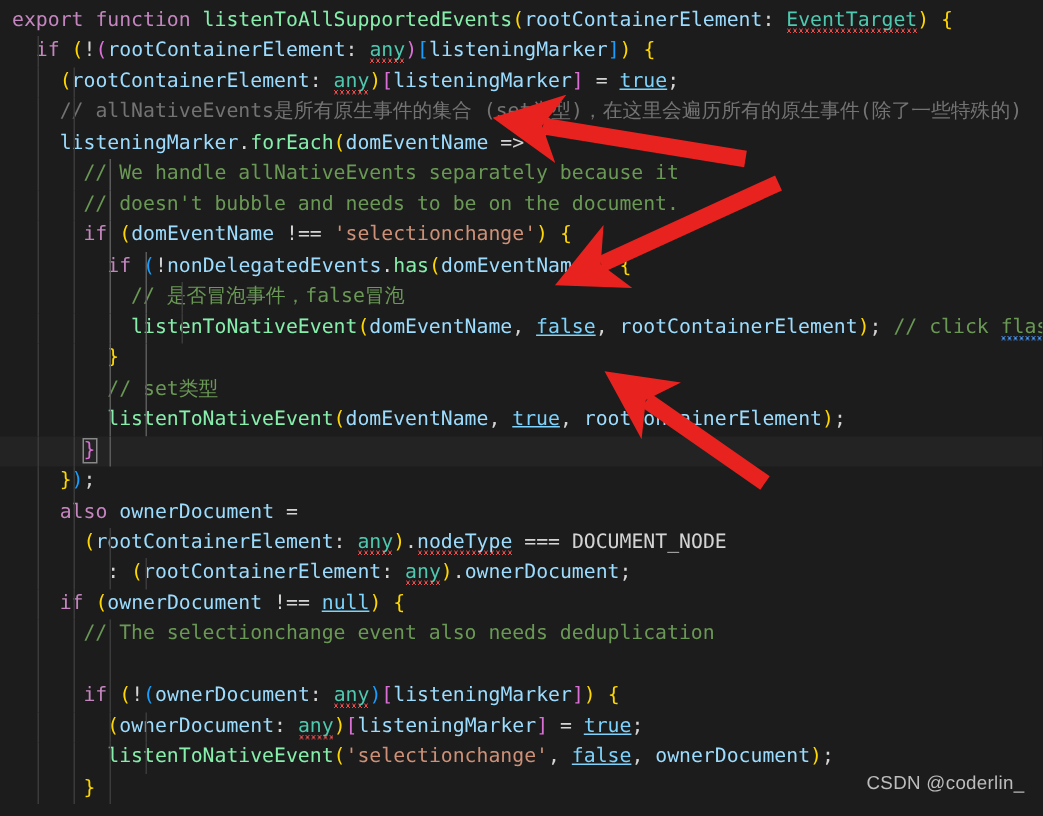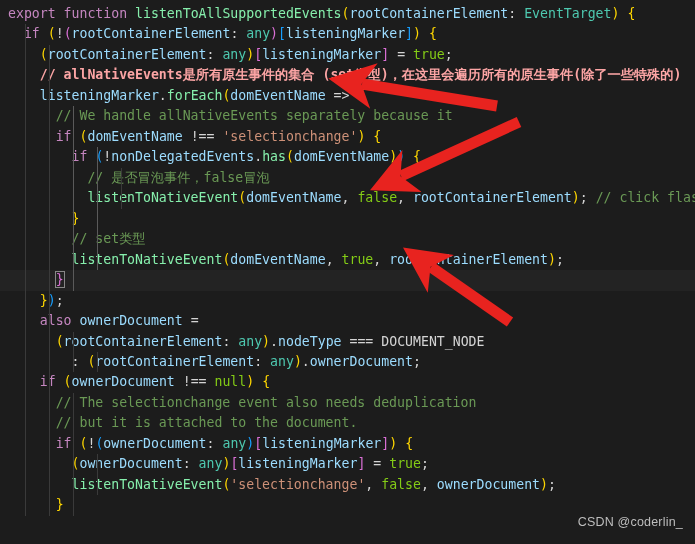--- a/index.html
+++ b/index.html
@@ -50,23 +50,23 @@
   }
   .guide.active { background: #5a5a5a; }
 
   
   .kw       { color: #c586c0; }            
   .fn       { color: #86efac; }            
   .var      { color: #9cdcfe; }            
   .type     { color: #4ec9b0; }            
   .plain    { color: #d4d4d4; }            
   .str      { color: #ce9178; }            
-  .num      { color: #84cc16; }            
+  .num      { color: #7dd3fc; text-decoration: underline; }            
   .cmt      { color: #6a9955; }            
-  .cmt-cn   { color: #fca5a5; font-weight: bold; }            
+  .cmt-cn   { color: #737373; }            
   .const    { color: #d4d4d4; }
   .b1       { color: #ffd700; }            
   .b2       { color: #da70d6; }            
   .b3       { color: #179fff; }            
 
   
   .sq-red {
     background-image: linear-gradient(45deg, transparent 45%, #f14c4c 45%, #f14c4c 55%, transparent 55%),
                       linear-gradient(-45deg, transparent 45%, #f14c4c 45%, #f14c4c 55%, transparent 55%);
     background-size: 4px 3px;
@@ -120,20 +120,21 @@
     <div class="line"><span class="guide" style="left:25px"></span><span class="plain">  </span><span class="kw">if</span><span class="plain"> </span><span class="b1">(</span><span class="plain">!</span><span class="b2">(</span><span class="var">rootContainerElement</span><span class="plain">: </span><span class="type sq-red">any</span><span class="b2">)</span><span class="b3">[</span><span class="var">listeningMarker</span><span class="b3">]</span><span class="b1">)</span><span class="plain"> </span><span class="b1">{</span></div>
 
     <div class="line"><span class="guide" style="left:25px"></span><span class="guide" style="left:49px"></span><span class="plain">    </span><span class="b1">(</span><span class="var">rootContainerElement</span><span class="plain">: </span><span class="type sq-red">any</span><span class="b1">)</span><span class="b2">[</span><span class="var">listeningMarker</span><span class="b2">]</span><span class="plain"> = </span><span class="num">true</span><span class="plain">;</span></div>
 
     <div class="line"><span class="guide" style="left:25px"></span><span class="guide" style="left:49px"></span><span class="plain">    </span><span class="cmt-cn">// allNativeEvents是所有原生事件的集合 (set类型)，在这里会遍历所有的原生事件(除了一些特殊的)</span></div>
 
     <div class="line"><span class="guide" style="left:25px"></span><span class="guide" style="left:49px"></span><span class="plain">    </span><span class="var">listeningMarker</span><span class="plain">.</span><span class="fn">forEach</span><span class="b1">(</span><span class="var">domEventName</span><span class="plain"> =&gt; </span><span class="b1">{</span></div>
 
     <div class="line"><span class="guide" style="left:25px"></span><span class="guide" style="left:49px"></span><span class="guide active" style="left:73px"></span><span class="plain">      </span><span class="cmt">// We handle allNativeEvents separately because it</span></div>
 
+    <div class="line"><span class="guide" style="left:25px"></span><span class="guide" style="left:49px"></span><span class="guide active" style="left:73px"></span><span class="plain">      </span><span class="cmt">// doesn't bubble and needs to be on the document.</span></div>
 
     <div class="line"><span class="guide" style="left:25px"></span><span class="guide" style="left:49px"></span><span class="guide active" style="left:73px"></span><span class="plain">      </span><span class="kw">if</span><span class="plain"> </span><span class="b1">(</span><span class="var">domEventName</span><span class="plain"> !== </span><span class="str">'selectionchange'</span><span class="b1">)</span><span class="plain"> </span><span class="b1">{</span></div>
 
     <div class="line"><span class="guide" style="left:25px"></span><span class="guide" style="left:49px"></span><span class="guide active" style="left:73px"></span><span class="guide active" style="left:97px"></span><span class="plain">        </span><span class="kw">if</span><span class="plain"> </span><span class="b3">(</span><span class="plain">!</span><span class="var">nonDelegatedEvents</span><span class="plain">.</span><span class="fn">has</span><span class="b1">(</span><span class="var">domEventName</span><span class="b1">)</span><span class="b3">)</span><span class="plain"> </span><span class="b1">{</span></div>
 
     <div class="line"><span class="guide" style="left:25px"></span><span class="guide" style="left:49px"></span><span class="guide active" style="left:73px"></span><span class="guide active" style="left:97px"></span><span class="guide" style="left:121px"></span><span class="plain">          </span><span class="cmt">// 是否冒泡事件，false冒泡</span></div>
 
     <div class="line"><span class="guide" style="left:25px"></span><span class="guide" style="left:49px"></span><span class="guide active" style="left:73px"></span><span class="guide active" style="left:97px"></span><span class="guide" style="left:121px"></span><span class="plain">          </span><span class="fn">listenToNativeEvent</span><span class="b1">(</span><span class="var">domEventName</span><span class="plain">, </span><span class="num">false</span><span class="plain">, </span><span class="var">rootContainerElement</span><span class="b1">)</span><span class="plain">; </span><span class="cmt">// click </span><span class="cmt sq-blue">flase</span></div>
 
     <div class="line"><span class="guide" style="left:25px"></span><span class="guide" style="left:49px"></span><span class="guide active" style="left:73px"></span><span class="guide active" style="left:97px"></span><span class="plain">        </span><span class="b1">}</span></div>
@@ -150,21 +151,21 @@
 
     <div class="line"><span class="guide" style="left:25px"></span><span class="guide" style="left:49px"></span><span class="guide" style="left:73px"></span><span class="plain">      </span><span class="b1">(</span><span class="var">rootContainerElement</span><span class="plain">: </span><span class="type sq-red">any</span><span class="b1">)</span><span class="plain">.</span><span class="var sq-red">nodeType</span><span class="plain"> === </span><span class="const">DOCUMENT_NODE</span></div>
 
 
     <div class="line"><span class="guide" style="left:25px"></span><span class="guide" style="left:49px"></span><span class="guide" style="left:73px"></span><span class="guide" style="left:97px"></span><span class="plain">        : </span><span class="b1">(</span><span class="var">rootContainerElement</span><span class="plain">: </span><span class="type sq-red">any</span><span class="b1">)</span><span class="plain">.</span><span class="var">ownerDocument</span><span class="plain">;</span></div>
 
     <div class="line"><span class="guide" style="left:25px"></span><span class="guide" style="left:49px"></span><span class="plain">    </span><span class="kw">if</span><span class="plain"> </span><span class="b1">(</span><span class="var">ownerDocument</span><span class="plain"> !== </span><span class="num">null</span><span class="b1">)</span><span class="plain"> </span><span class="b1">{</span></div>
 
     <div class="line"><span class="guide" style="left:25px"></span><span class="guide" style="left:49px"></span><span class="guide" style="left:73px"></span><span class="plain">      </span><span class="cmt">// The selectionchange event also needs deduplication</span></div>
 
-    <div class="line"><span class="guide" style="left:25px"></span><span class="guide" style="left:49px"></span><span class="guide" style="left:73px"></span><span class="plain">      </span><span class="cmt">// but it is attached to the document.</span></div>
+    <div class="line"><span class="guide" style="left:25px"></span><span class="guide" style="left:49px"></span><span class="guide" style="left:73px"></span><span class="plain">      </span></div>
 
     <div class="line"><span class="guide" style="left:25px"></span><span class="guide" style="left:49px"></span><span class="guide" style="left:73px"></span><span class="plain">      </span><span class="kw">if</span><span class="plain"> </span><span class="b1">(</span><span class="plain">!</span><span class="b3">(</span><span class="var">ownerDocument</span><span class="plain">: </span><span class="type sq-red">any</span><span class="b3">)</span><span class="b2">[</span><span class="var">listeningMarker</span><span class="b2">]</span><span class="b1">)</span><span class="plain"> </span><span class="b1">{</span></div>
 
     <div class="line"><span class="guide" style="left:25px"></span><span class="guide" style="left:49px"></span><span class="guide" style="left:73px"></span><span class="guide" style="left:97px"></span><span class="plain">        </span><span class="b1">(</span><span class="var">ownerDocument</span><span class="plain">: </span><span class="type sq-red">any</span><span class="b1">)</span><span class="b2">[</span><span class="var">listeningMarker</span><span class="b2">]</span><span class="plain"> = </span><span class="num">true</span><span class="plain">;</span></div>
 
     <div class="line"><span class="guide" style="left:25px"></span><span class="guide" style="left:49px"></span><span class="guide" style="left:73px"></span><span class="guide" style="left:97px"></span><span class="plain">        </span><span class="fn">listenToNativeEvent</span><span class="b1">(</span><span class="str">'selectionchange'</span><span class="plain">, </span><span class="num">false</span><span class="plain">, </span><span class="var">ownerDocument</span><span class="b1">)</span><span class="plain">;</span></div>
 
     <div class="line"><span class="guide" style="left:25px"></span><span class="guide" style="left:49px"></span><span class="guide" style="left:73px"></span><span class="plain">      </span><span class="b1">}</span></div>
 
   </div>

